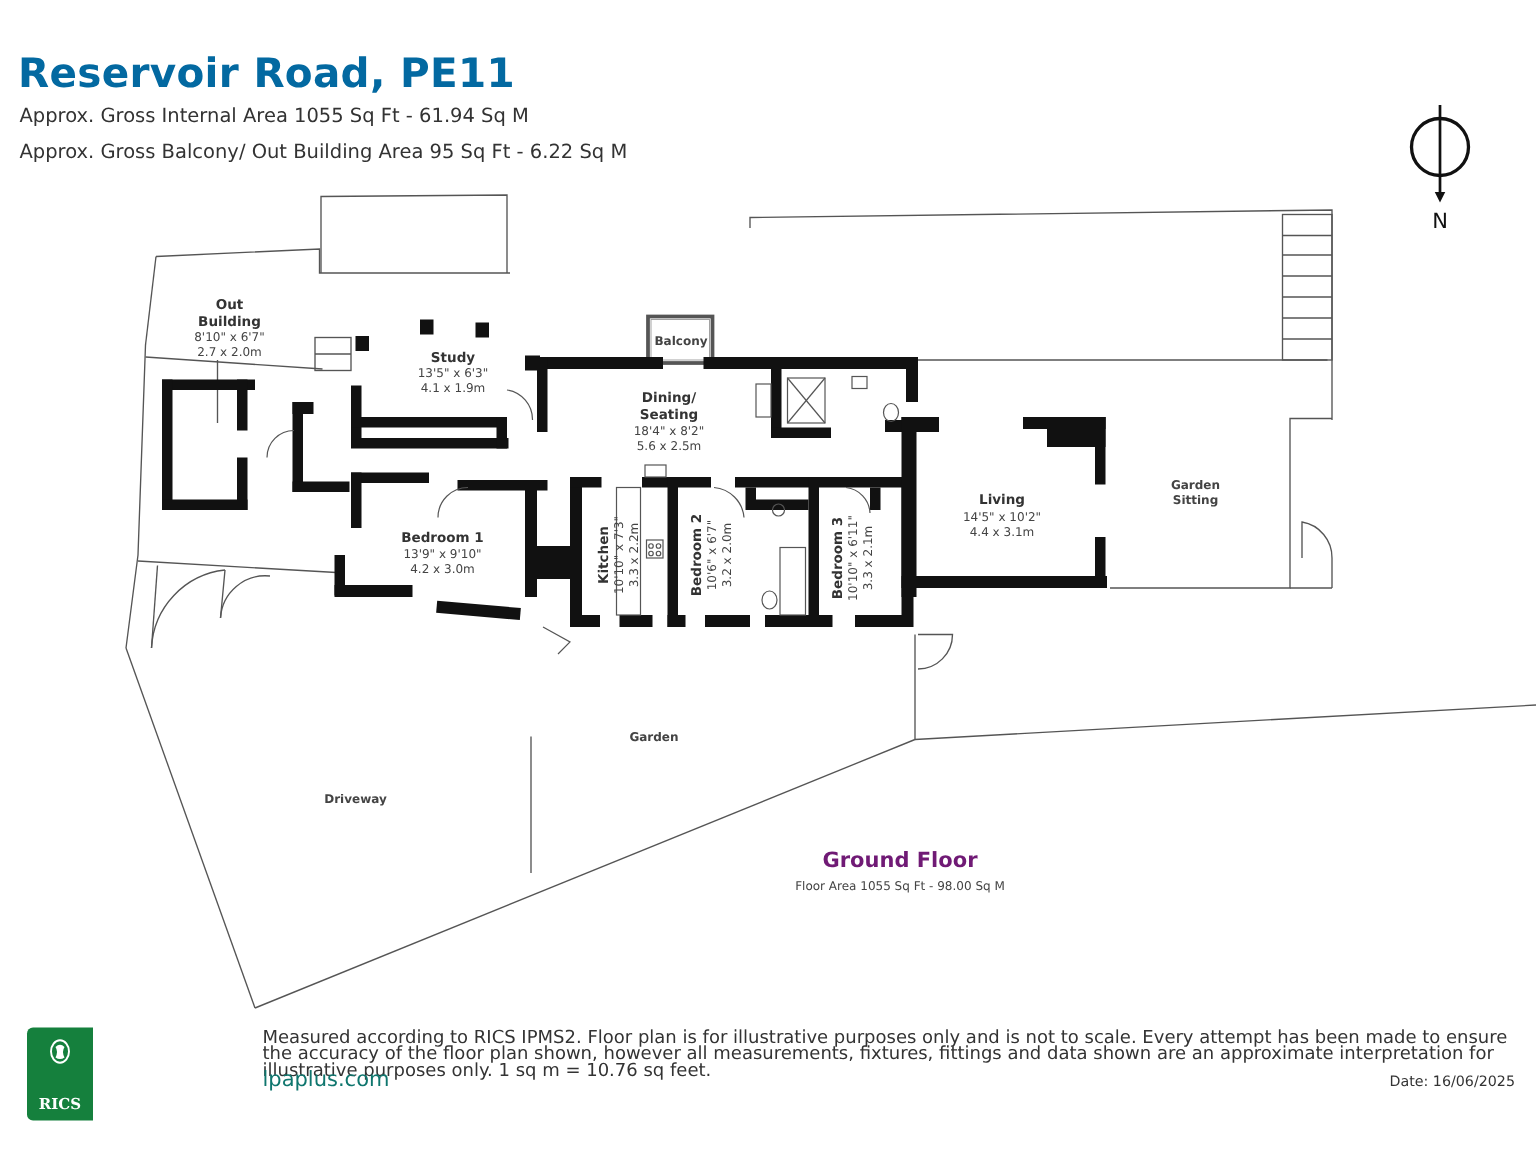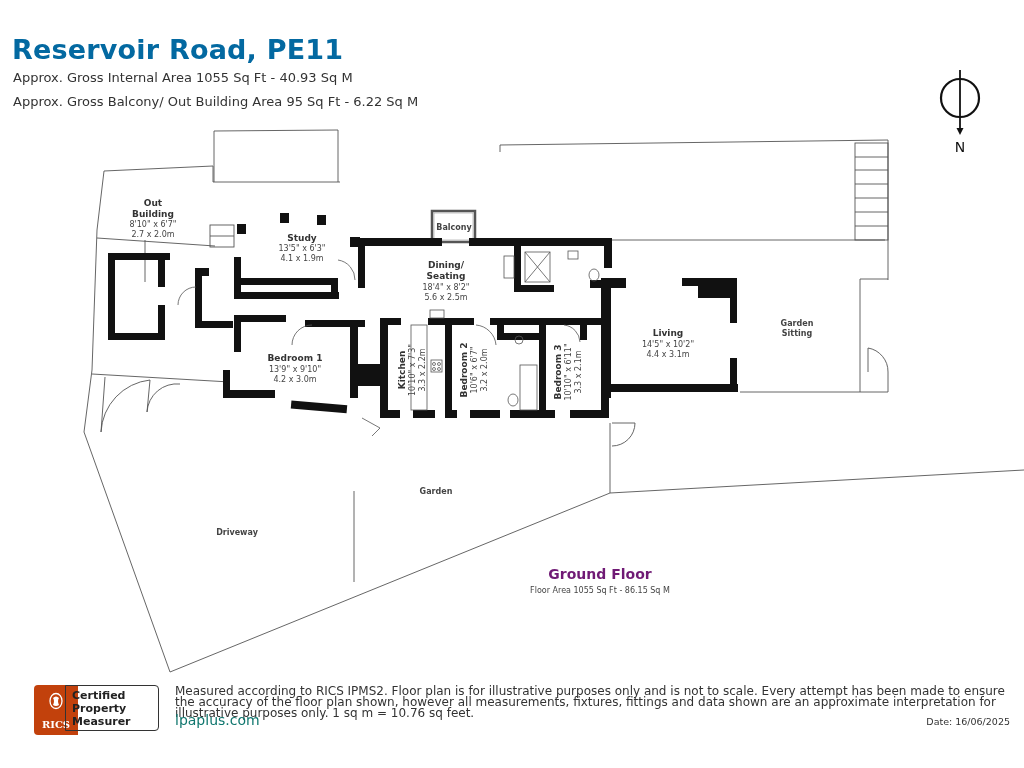--- a/index.html
+++ b/index.html
@@ -9,35 +9,35 @@
   .sub1{top:70px;}
   .sub2{top:94px;}
   svg.plan{position:absolute;left:0;top:0;}
   .lbl{font-family:"DejaVu Sans",sans-serif;fill:#333;text-anchor:middle;}
   .rname{font-size:9px;font-weight:600;fill:#333;}
   .rdim{font-size:8px;fill:#444;}
   .compass{position:absolute;left:938px;top:66px;width:44px;height:90px;}
   .gf-title{position:absolute;left:500px;top:566px;width:200px;text-align:center;font-size:14px;font-weight:600;color:#701a75;}
   .gf-sub{position:absolute;left:480px;top:586px;width:240px;text-align:center;font-size:8px;color:#444;}
   .footer-logo{position:absolute;left:18px;top:685px;width:142px;height:46px;}
-  .rics-box{position:absolute;left:16px;top:0;width:44px;height:50px;background:#c2410c;border-radius:4px 0 0 4px;color:#fff;}
+  .rics-box{position:absolute;left:0;top:0;width:44px;height:62px;background:#15803d;border-radius:4px 0 0 4px;color:#fff;}
   .rics-text{position:absolute;bottom:5px;left:0;width:44px;text-align:center;font-size:10px;font-weight:700;font-family:"DejaVu Serif",serif;}
   .rics-lion{position:absolute;top:7px;left:14px;width:16px;height:18px;}
   .cert-box{position:absolute;left:47px;top:0;width:92px;height:44px;border:1px solid #333;border-radius:0 4px 4px 0;}
   .cert-line{display:block;font-size:11px;font-weight:700;color:#222;line-height:13px;padding-left:6px;}
   .cert-inner{padding-top:3px;}
   .disclaimer{position:absolute;left:175px;top:686px;width:840px;font-size:12px;color:#333;line-height:11px;}
   .site{position:absolute;left:175px;top:712px;font-size:14px;color:#0f766e;}
   .date{position:absolute;right:14px;top:716px;font-size:9.5px;color:#333;}
 </style>
 </head>
 <body>
 
 <div class="title">Reservoir Road, PE11</div>
-<div class="sub sub1">Approx. Gross Internal Area 1055 Sq Ft - 40.93 Sq M</div>
+<div class="sub sub1">Approx. Gross Internal Area 1055 Sq Ft - 61.94 Sq M</div>
 <div class="sub sub2">Approx. Gross Balcony/ Out Building Area 95 Sq Ft - 6.22 Sq M</div>
 
 <svg class="compass" viewBox="0 0 44 90">
   <circle cx="22" cy="32" r="19" fill="none" stroke="#111" stroke-width="2.2"></circle>
   <line x1="22" y1="4" x2="22" y2="64" stroke="#111" stroke-width="1.8"></line>
   <polygon points="18.5,62 25.5,62 22,69" fill="#111"></polygon>
   <text x="22" y="86" text-anchor="middle" font-size="14" fill="#111" font-family="DejaVu Sans, sans-serif">N</text>
 </svg>
 
 <svg class="plan" width="1024" height="680" viewBox="0 0 1024 680">
@@ -231,34 +231,27 @@
 
     <text class="lbl rdim" x="797" y="326" font-weight="600">Garden</text>
     <text class="lbl rdim" x="797" y="336" font-weight="600">Sitting</text>
 
     <text class="lbl rdim" x="436" y="494" font-weight="600">Garden</text>
     <text class="lbl rdim" x="237" y="535" font-weight="600">Driveway</text>
   </g>
 </svg>
 
 <div class="gf-title">Ground Floor</div>
-<div class="gf-sub">Floor Area 1055 Sq Ft - 86.15 Sq M</div>
+<div class="gf-sub">Floor Area 1055 Sq Ft - 98.00 Sq M</div>
 
 <div class="footer-logo">
   <div class="rics-box">
     <svg class="rics-lion" viewBox="0 0 16 18">
       <ellipse cx="8" cy="9" rx="6" ry="7.5" fill="none" stroke="#fff" stroke-width="1.3"></ellipse>
       <path d="M5,6 Q8,3 11,6 Q9,9 11,13 Q8,15 5,13 Q7,9 5,6Z" fill="#fff"></path>
     </svg>
     <div class="rics-text">RICS</div>
   </div>
-  <div class="cert-box">
-    <div class="cert-inner">
-      <span class="cert-line">Certified</span>
-      <span class="cert-line">Property</span>
-      <span class="cert-line">Measurer</span>
-    </div>
-  </div>
 </div>
 
 <div class="disclaimer">Measured according to RICS IPMS2. Floor plan is for illustrative purposes only and is not to scale. Every attempt has been made to ensure the accuracy of the floor plan shown, however all measurements, fixtures, fittings and data shown are an approximate interpretation for illustrative purposes only. 1 sq m = 10.76 sq feet.</div>
 <div class="site">lpaplus.com</div>
 <div class="date">Date: 16/06/2025</div>
 
 </body></html>

